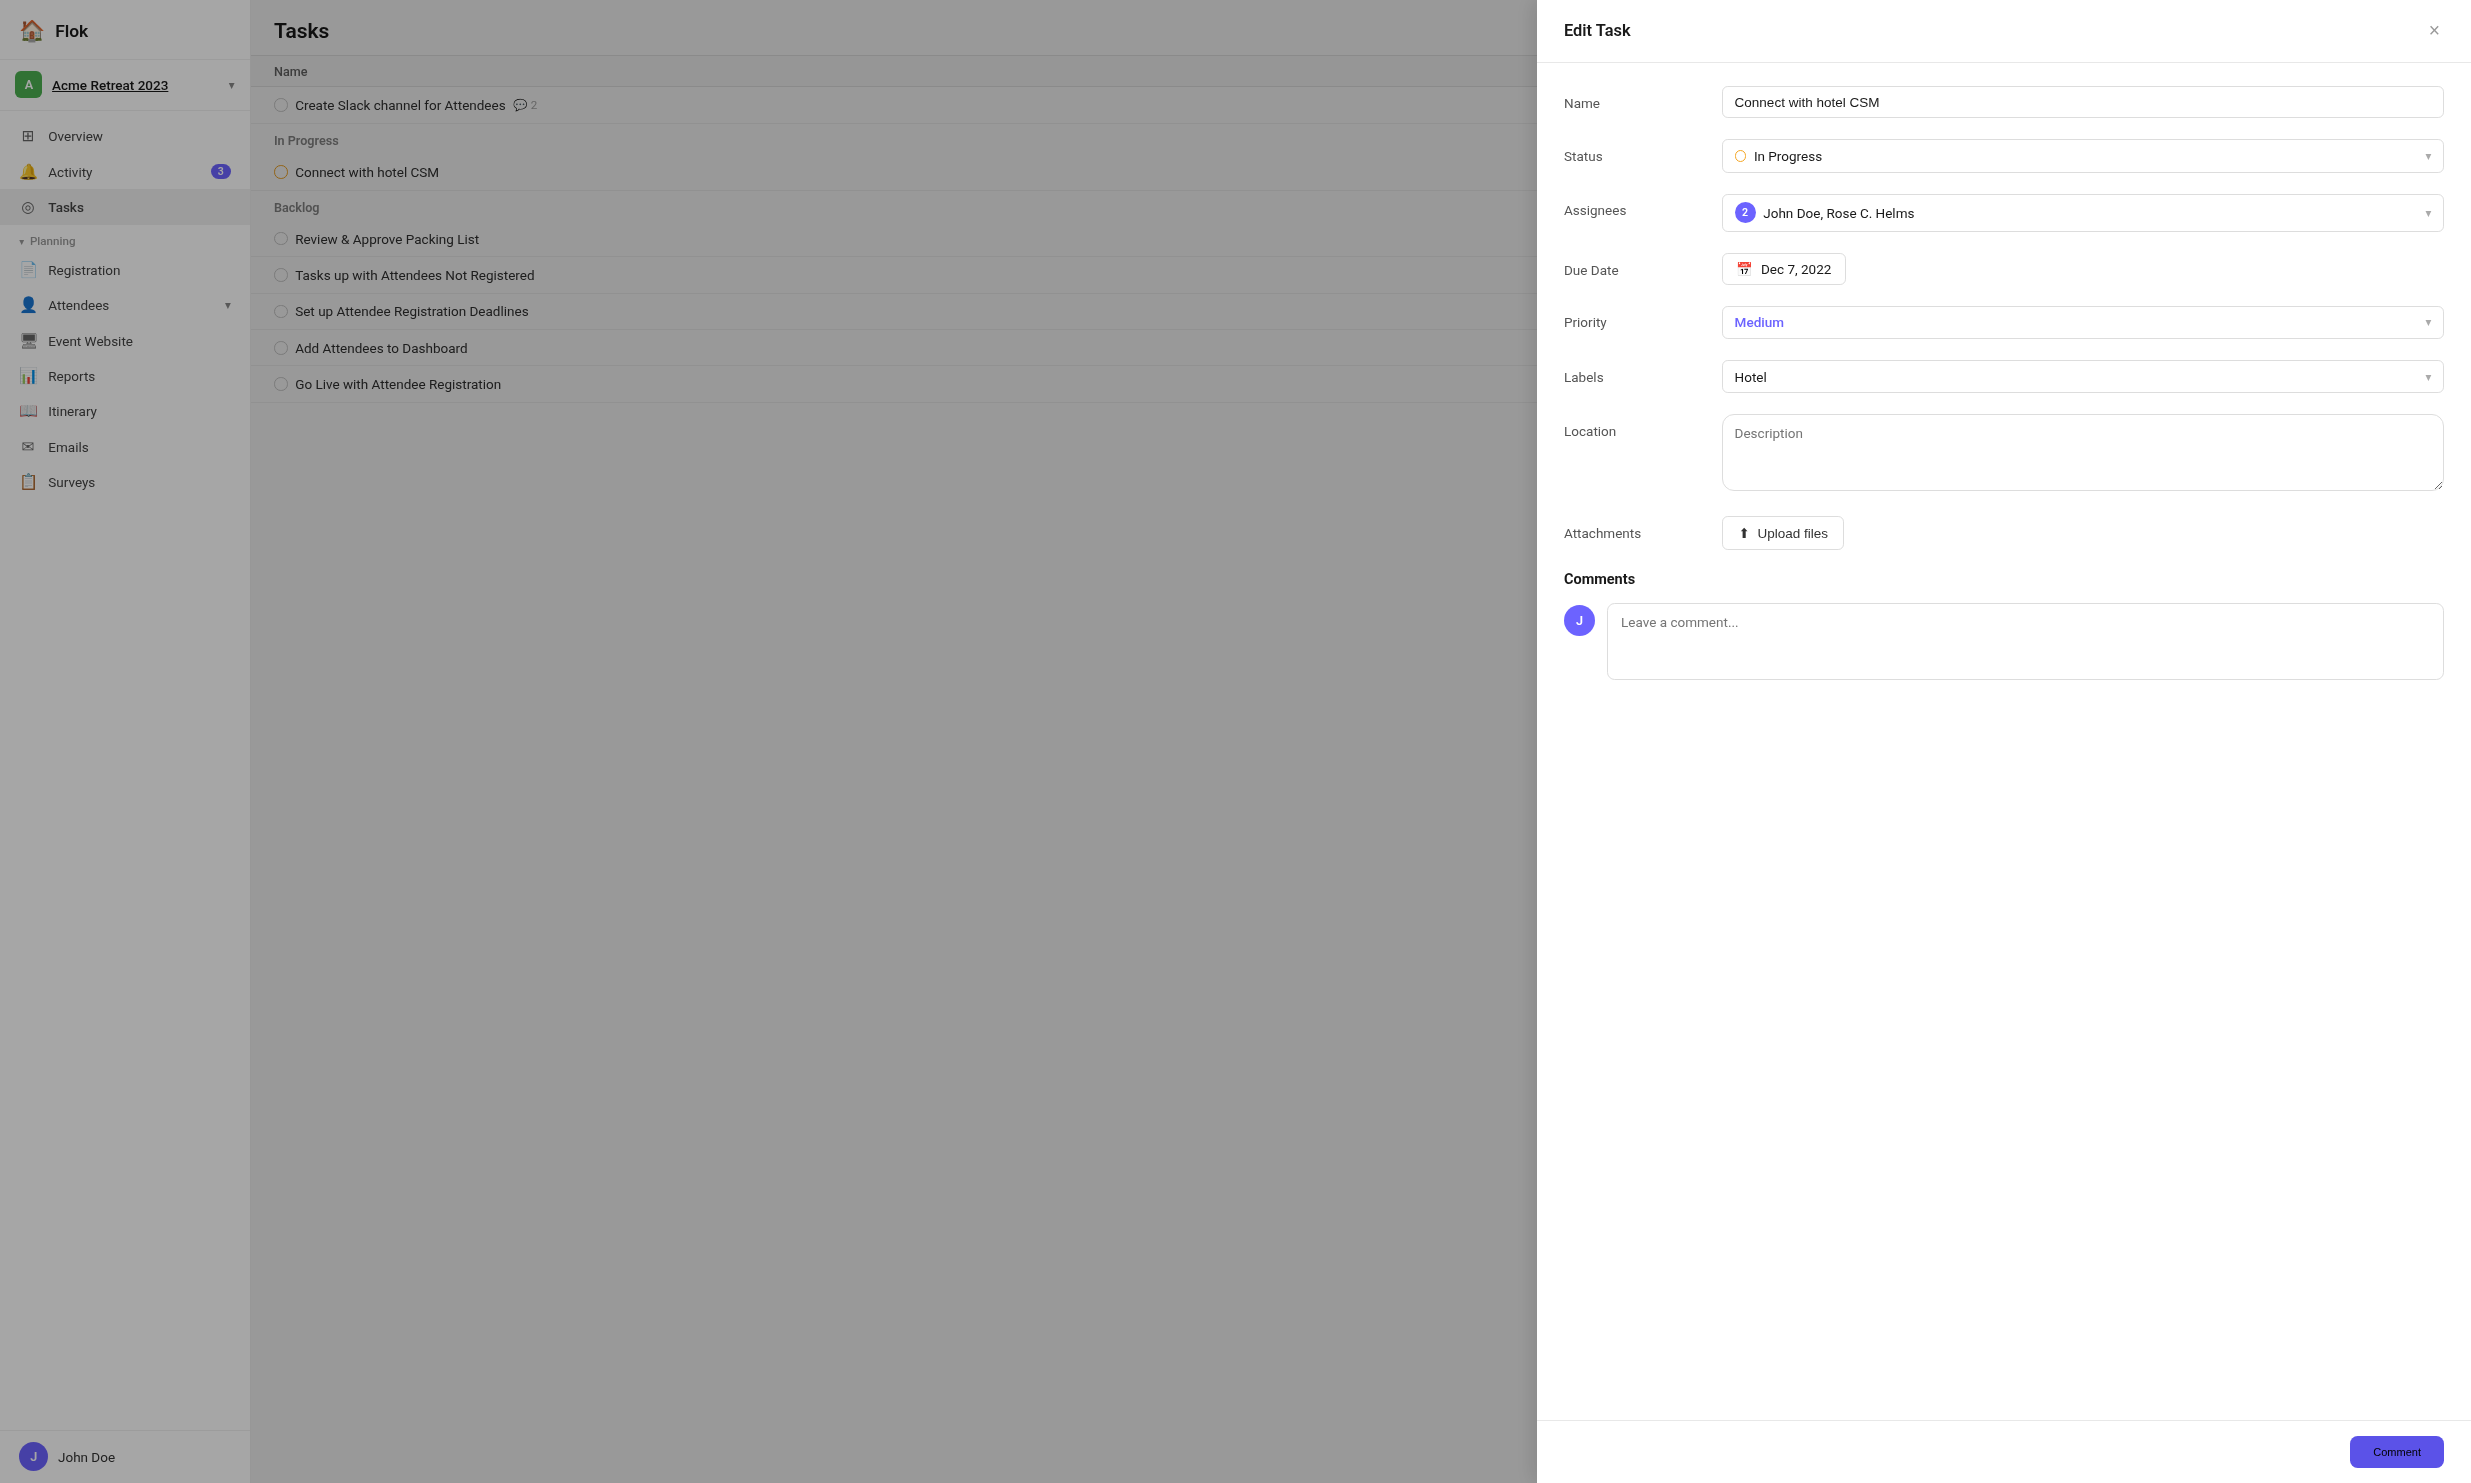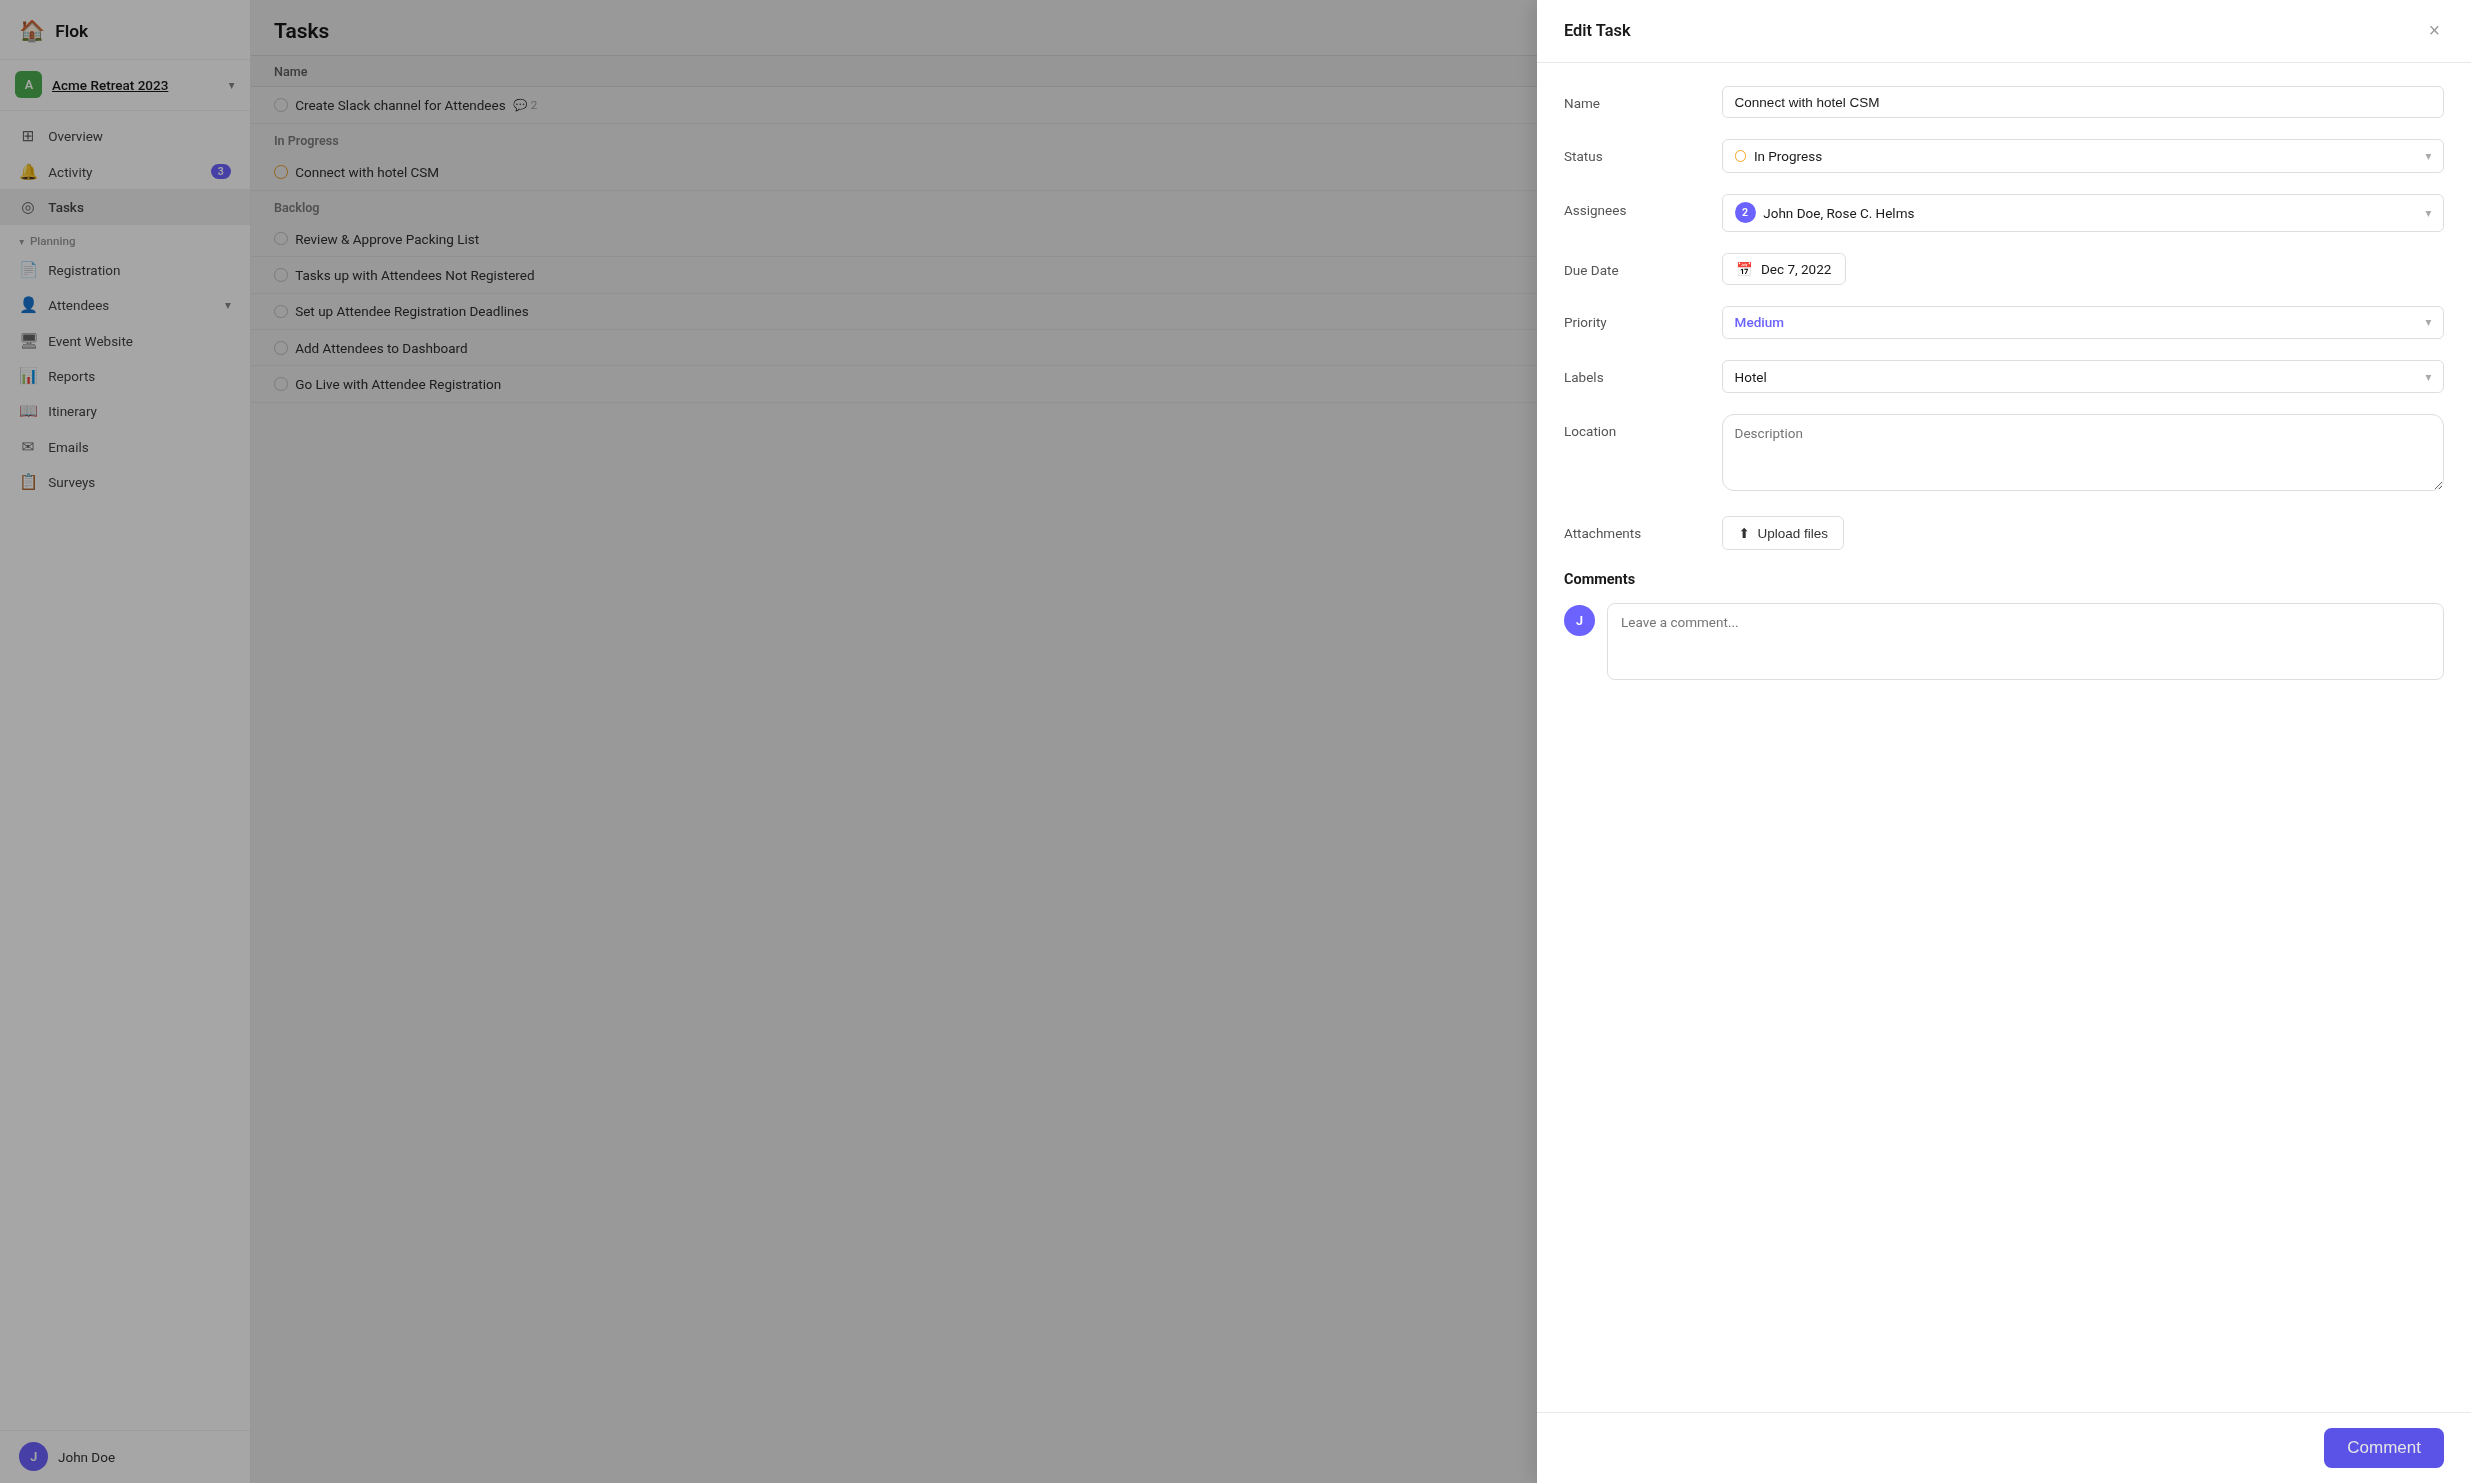--- a/index.html
+++ b/index.html
@@ -328,25 +328,25 @@
     }
     .panel-footer {
       padding: 15.4px 27px;
       border-top: 1px solid #e8e8e8;
       display: flex;
       justify-content: flex-end;
       flex-shrink: 0;
     }
     .comment-submit-btn {
       background: #5b52e8;
-      color: #e5e5e5;
+      color: #000000;
       border: none;
       padding: 9.7px 23px;
       border-radius: 7.7px;
-      font-size: 17px;
+      font-size: 11px;
       font-weight: 500;
       cursor: pointer;
       margin-left: 45px;
     }
     .chevron-icon { color: #aaa; font-size: 11.6px; }
     .filter-icon { color: #888; font-size: 12.6px; margin-left: 3.9px; }
   </style>
 </head>
 <body>
 

